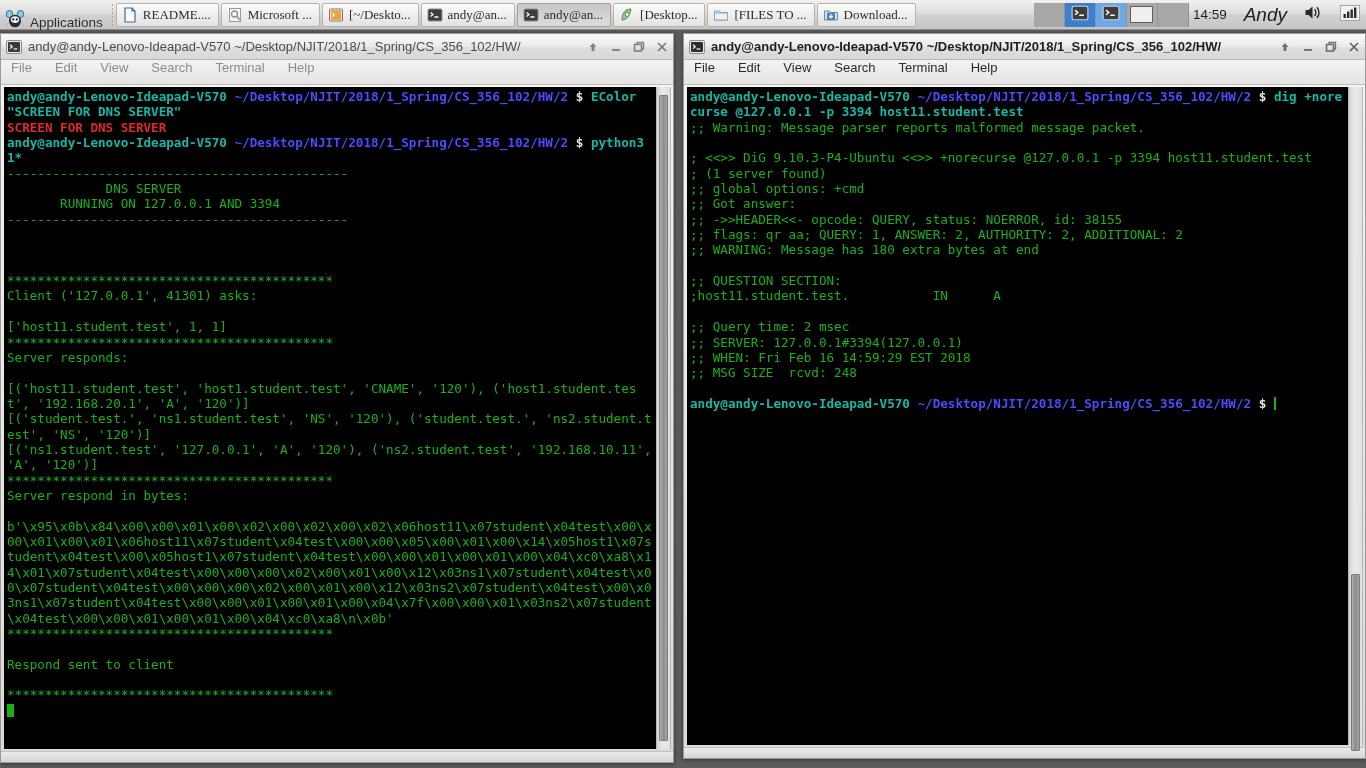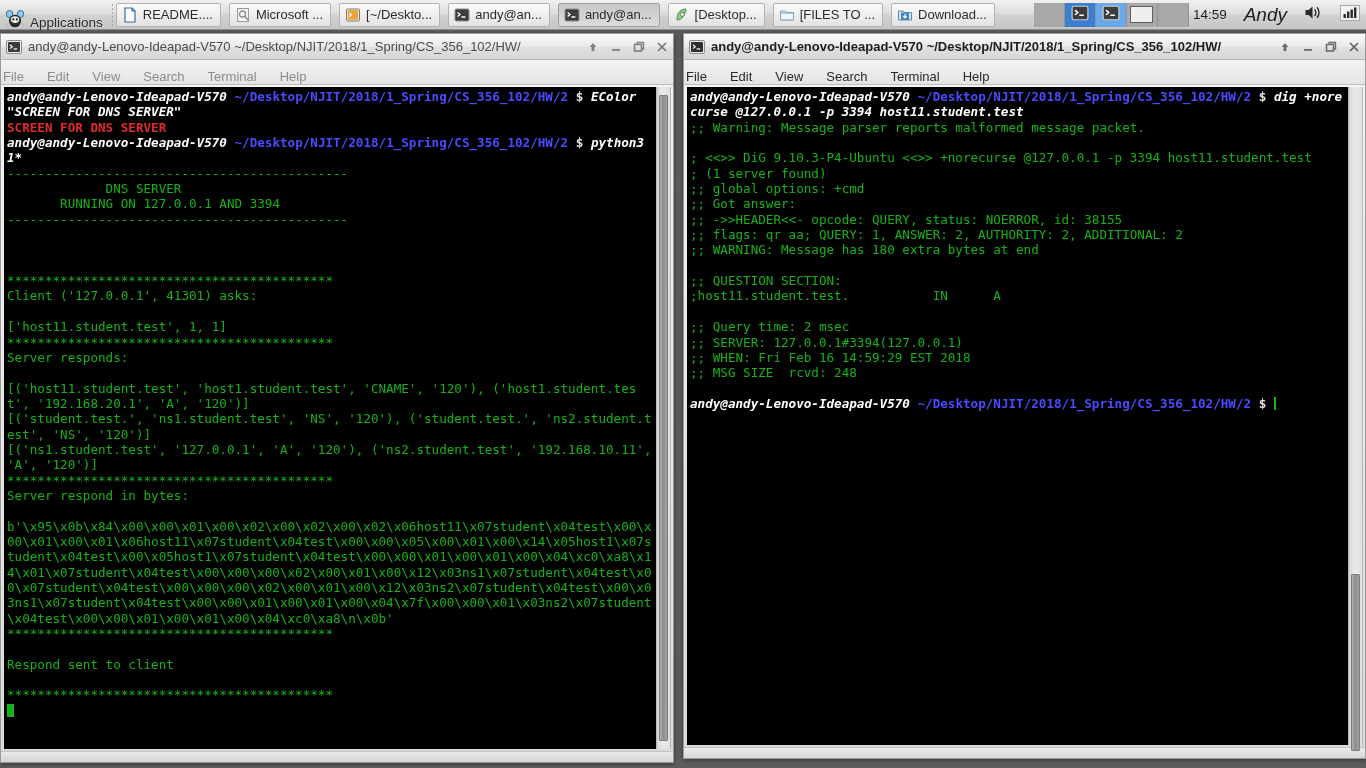--- a/index.html
+++ b/index.html
@@ -21,21 +21,21 @@
   .tb-apps {
     display: flex; align-items: flex-end; gap: 5px;
     padding: 0 6px 0 5px; height: 30px; cursor: default;
   }
   .tb-apps-label { font-size: 13.5px; color: #2e2e2e; }
   .xfce-logo { width: 20px; height: 20px; position: relative; }
   .tb-sep {
     width: 1px; height: 22px; margin: 0 3px;
     background-image: repeating-linear-gradient(to bottom, #a9a9a9 0 2px, transparent 2px 4px);
   }
-  .tb-buttons { display: flex; align-items: center; gap: 8px; }
+  .tb-buttons { display: flex; align-items: center; gap: 2px; font-family: Liberation Serif, serif; }
   .tb-btn {
     display: flex; align-items: center; gap: 5px;
     height: 24px; padding: 0 7px 0 5px; box-sizing: border-box;
     border: 1px solid #b5b3b1; border-radius: 2px;
     background: linear-gradient(to bottom, #fbfbfa, #e4e2e0);
     font-size: 13px; color: #2b2b2b; white-space: nowrap;
     max-width: 116px; overflow: hidden;
   }
   .tb-btn.active {
     background: linear-gradient(to bottom, #c9c7c5, #dedcda);
@@ -80,43 +80,43 @@
   .title-text {
     flex: 1 1 auto; font-size: 13px; color: #1e1e1e;
     white-space: nowrap; overflow: hidden; font-weight: bold;
   }
   .title-text.dim { color: #4c4c4c; font-weight: normal; }
   .win-btns { display: flex; align-items: center; gap: 9px; padding-left: 6px; }
   .wb { width: 14px; height: 14px; position: relative; opacity: .72; }
   .wb svg { display: block; }
 
   .menubar {
-    height: 25px; flex: 0 0 25px; display: flex; align-items: flex-end;
-    padding-left: 2px; gap: 23px; box-sizing: border-box;
+    height: 25px; flex: 0 0 25px; display: flex; align-items: flex-start;
+    padding-left: 10px; gap: 23px; box-sizing: border-box;
     background: linear-gradient(to bottom, #f4f3f2, #e6e4e2);
     border-bottom: 1px solid #c0bebc;
   }
   .menubar .mi { font-size: 13px; color: #2a2a2a; }
   .menubar.inactive .mi { color: #8e8c8a; }
 
   .term-area {
     flex: 1 1 auto; display: flex; min-height: 0;
     padding: 2px 2px 2px 3px; box-sizing: border-box;
   }
   .term {
     flex: 1 1 auto; background: #000; overflow: hidden;
     padding: 2px 0 0 3px; box-sizing: border-box; min-width: 0;
   }
   .term pre {
     margin: 0; padding: 0;
     font-family: "DejaVu Sans Mono", "Liberation Mono", monospace;
     font-size: 12.6px; line-height: 15.35px;
     color: #18b218; white-space: pre; letter-spacing: 0px;
   }
-  .g-bold { color: #ffffff; font-weight: bold; font-style: italic; }
+  .g-bold { color: #14b8a6; font-weight: bold; }
   .b-bold { color: #4b4bff; font-weight: bold; }
   .w-bold { color: #e6e6e6; font-weight: bold; }
   .r-bold { color: #e02a2a; font-weight: bold; }
   .cursor-blk {
     display: inline-block; width: 7px; height: 13px;
     background: #18b218; vertical-align: -2px;
   }
   .cursor-thin {
     display: inline-block; width: 2px; height: 13px;
     background: #18b218; vertical-align: -2px;

